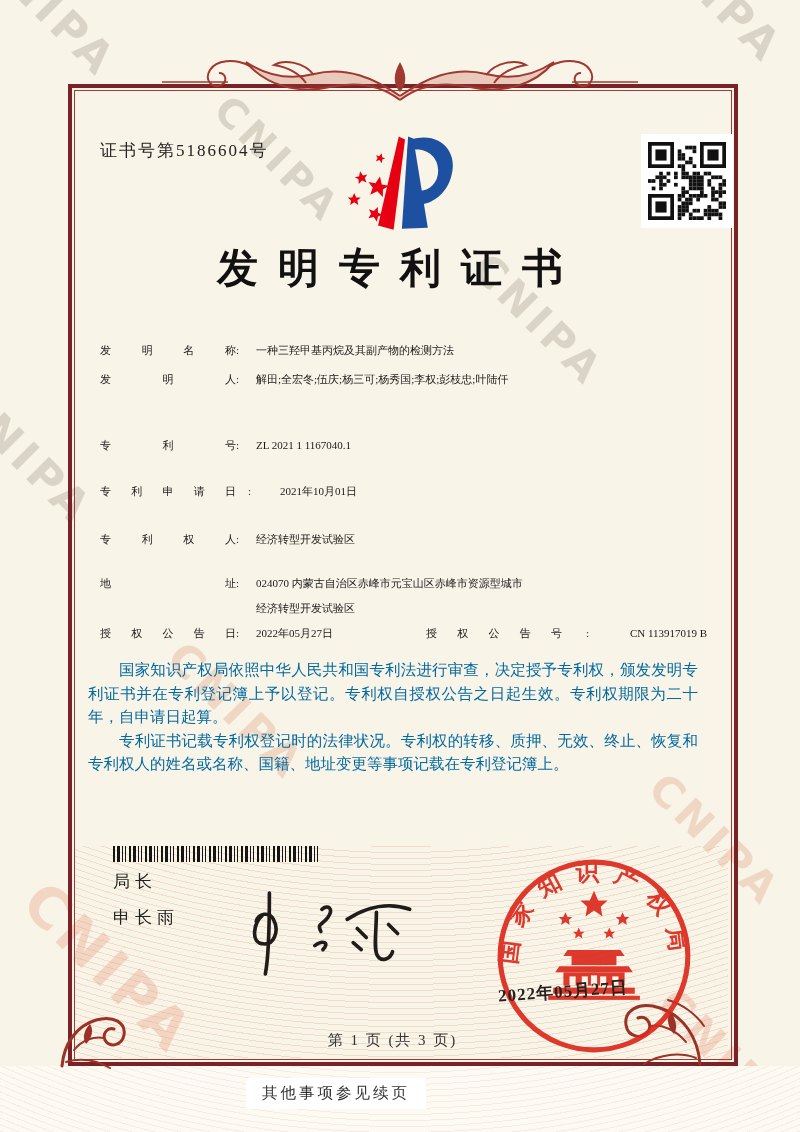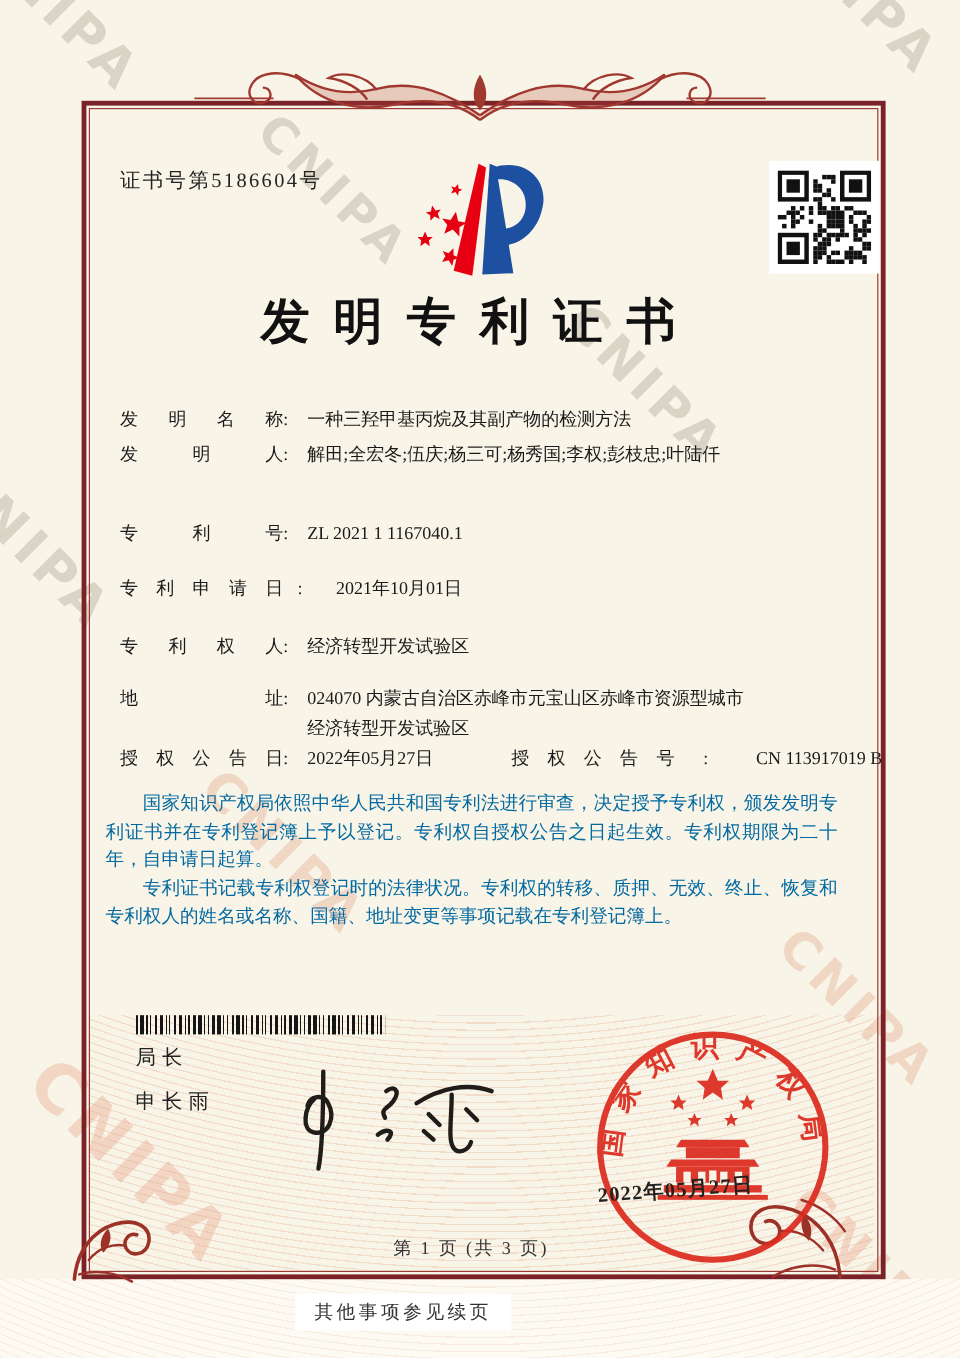--- a/index.html
+++ b/index.html
@@ -24,21 +24,21 @@
     background:repeating-radial-gradient(circle at 50% -900px,
       rgba(223,166,133,0.16) 0 1px, rgba(0,0,0,0) 1px 6px);}
   
   .cert-no{position:absolute;left:100px;top:139px;font-size:17px;letter-spacing:2px;color:#222;}
   .logo{position:absolute;left:348px;top:124px;}
   .qr-box{position:absolute;left:641px;top:134px;width:92px;height:94px;background:#ffffff;
           display:flex;align-items:center;justify-content:center;}
   .title{position:absolute;left:0;top:241px;width:800px;text-align:center;
          font-size:41px;font-weight:bold;letter-spacing:20px;color:#111;}
   
-  .row{position:absolute;left:100px;width:612px;display:flex;font-size:15px;line-height:25px;}
+  .row{position:absolute;left:100px;width:612px;display:flex;font-size:11px;line-height:25px;}
   .lbl{width:136px;flex:0 0 136px;text-align:justify;text-align-last:justify;
        text-justify:inter-character;color:#1a1a1a;}
   .colon{flex:0 0 20px;text-align:left;}
   .val{flex:1;color:#1a1a1a;}
   .pair2{display:flex;flex:0 0 auto;gap:24px;}
   
   .paras{position:absolute;left:88px;top:658px;width:610px;font-size:15.5px;
          line-height:23.5px;text-align:justify;color:#0369a1;}
   .paras p{margin:0;text-indent:2em;}
   

